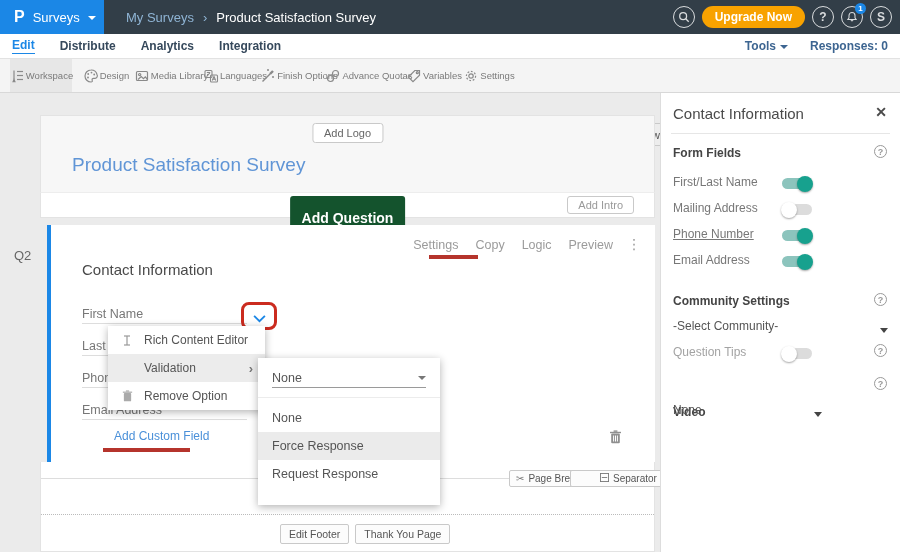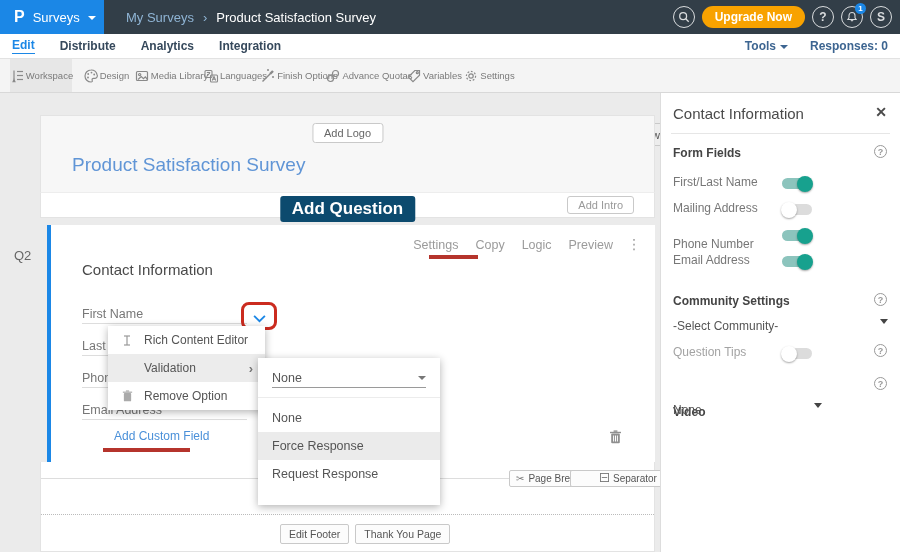--- a/index.html
+++ b/index.html
@@ -47,22 +47,22 @@
                 border-left:1px solid #d5d5d5; cursor:pointer; }
   .preview-btn { position:absolute; left:827px; top:64px; width:63px; height:23px; background:#1b87e6; border-radius:3px; color:#fff;
                  font-size:11px; display:flex; align-items:center; justify-content:center; gap:4px; cursor:pointer; }
 
   
   .survey-head { position:absolute; left:40px; top:115px; width:615px; height:77px; background:#f7f7f7; border:1px solid #e3e3e3; border-bottom:none; }
   .add-logo-btn { position:absolute; left:50%; transform:translateX(-50%); top:7px; background:#fff; border:1px solid #c9c9c9; border-radius:3px;
                   font-size:11px; color:#666; padding:3px 11px; cursor:pointer; }
   .survey-title { position:absolute; left:31px; top:38px; font-size:19px; color:#6095d6; }
   .add-row { position:absolute; left:40px; top:192px; width:615px; height:26px; background:#fff; border:1px solid #e3e3e3; border-top-color:#ededed; }
-  .add-question-btn { position:absolute; left:50%; transform:translateX(-50%); top:3px; background:#0c4a6e; color:#fff; font-size:17px; font-weight:bold;
-                      border-radius:3px; padding:3px 12px; cursor:pointer; }
+  .add-question-btn { position:absolute; left:50%; transform:translateX(-50%); top:3px; background:#14532d; color:#fff; font-size:14px; font-weight:bold;
+                      border-radius:3px; padding:14px 12px; cursor:pointer; }
   .add-intro-btn { position:absolute; right:20px; top:3px; background:#fff; border:1px solid #c9c9c9; border-radius:3px; color:#9a9a9a;
                    font-size:11px; padding:2px 10px; cursor:pointer; }
 
   .q-label { position:absolute; left:14px; top:248px; font-size:13px; color:#666; }
   .q-card { position:absolute; left:47px; top:225px; width:608px; height:237px; background:#fff; border-left:4px solid #1b87e6; }
   .q-actions { position:absolute; top:13px; right:42px; display:flex; gap:17px; font-size:12.5px; color:#9b9b9b; }
   .q-actions span { cursor:pointer; }
   .q-dots { position:absolute; top:11px; right:14px; font-size:14px; color:#999; cursor:pointer; line-height:16px; }
   .q-title { position:absolute; left:31px; top:36px; font-size:15px; color:#4a4a4a; }
   .field { position:absolute; left:31px; width:165px; height:24px; border-bottom:1px solid #ddd; font-size:12.5px; color:#777;
@@ -114,21 +114,21 @@
   .sb-divider { position:absolute; left:10px; right:10px; top:40px; border-top:1px solid #e6e6e6; }
   .sb-head { position:absolute; left:12px; font-size:12px; font-weight:bold; color:#444; }
   .help-icon { position:absolute; right:13px; width:13px; height:13px; border-radius:50%; border:1.3px solid #999; color:#999;
                font-size:9px; font-weight:bold; display:flex; align-items:center; justify-content:center; cursor:pointer; }
   .sb-row-label { position:absolute; left:12px; font-size:12px; color:#777; }
   .sb-row-label.dim { color:#a3a3a3; }
   .toggle { position:absolute; left:121px; width:30px; height:11px; border-radius:6px; background:#dcdcdc; cursor:pointer; }
   .toggle .knob { position:absolute; top:-2.5px; left:-1px; width:16px; height:16px; border-radius:50%; background:#fff; box-shadow:0 1px 2px rgba(0,0,0,.35); }
   .toggle.on { background:#8cc4bd; }
   .toggle.on .knob { left:auto; right:-1px; background:#17a18e; }
-  .sb-select { position:absolute; left:12px; right:12px; font-size:12px; color:#555; display:flex; justify-content:space-between; align-items:flex-start; cursor:pointer; }
+  .sb-select { position:absolute; left:12px; right:12px; font-size:12px; color:#555; display:flex; justify-content:space-between; align-items:flex-end; cursor:pointer; }
   .caret-d { width:0; height:0; border-left:4px solid transparent; border-right:4px solid transparent; border-top:5px solid #444; }
 </style>
 </head>
 <body>
 
 <div class="screen">
 
   <div class="topbar">
     <div class="logo-box">
       <span class="logo-glyph">P</span>
@@ -408,21 +408,21 @@
     <div class="sb-row-label" style="top:82px;">First/Last Name</div>
     <div class="toggle on" style="top:85px;">
         <span class="knob"></span>
       </div>
 
     <div class="sb-row-label" style="top:108px;">Mailing Address</div>
     <div class="toggle" style="top:111px;">
         <span class="knob"></span>
       </div>
 
-    <div class="sb-row-label" style="top:144px;">Phone Number</div>
+    <div class="sb-row-label" style="top:134px;text-decoration:underline;">Phone Number</div>
     <div class="toggle on" style="top:137px;">
         <span class="knob"></span>
       </div>
 
     <div class="sb-row-label" style="top:160px;">Email Address</div>
     <div class="toggle on" style="top:163px;">
         <span class="knob"></span>
       </div>
 
     <div class="sb-head" style="top:201px;">Community Settings</div>

